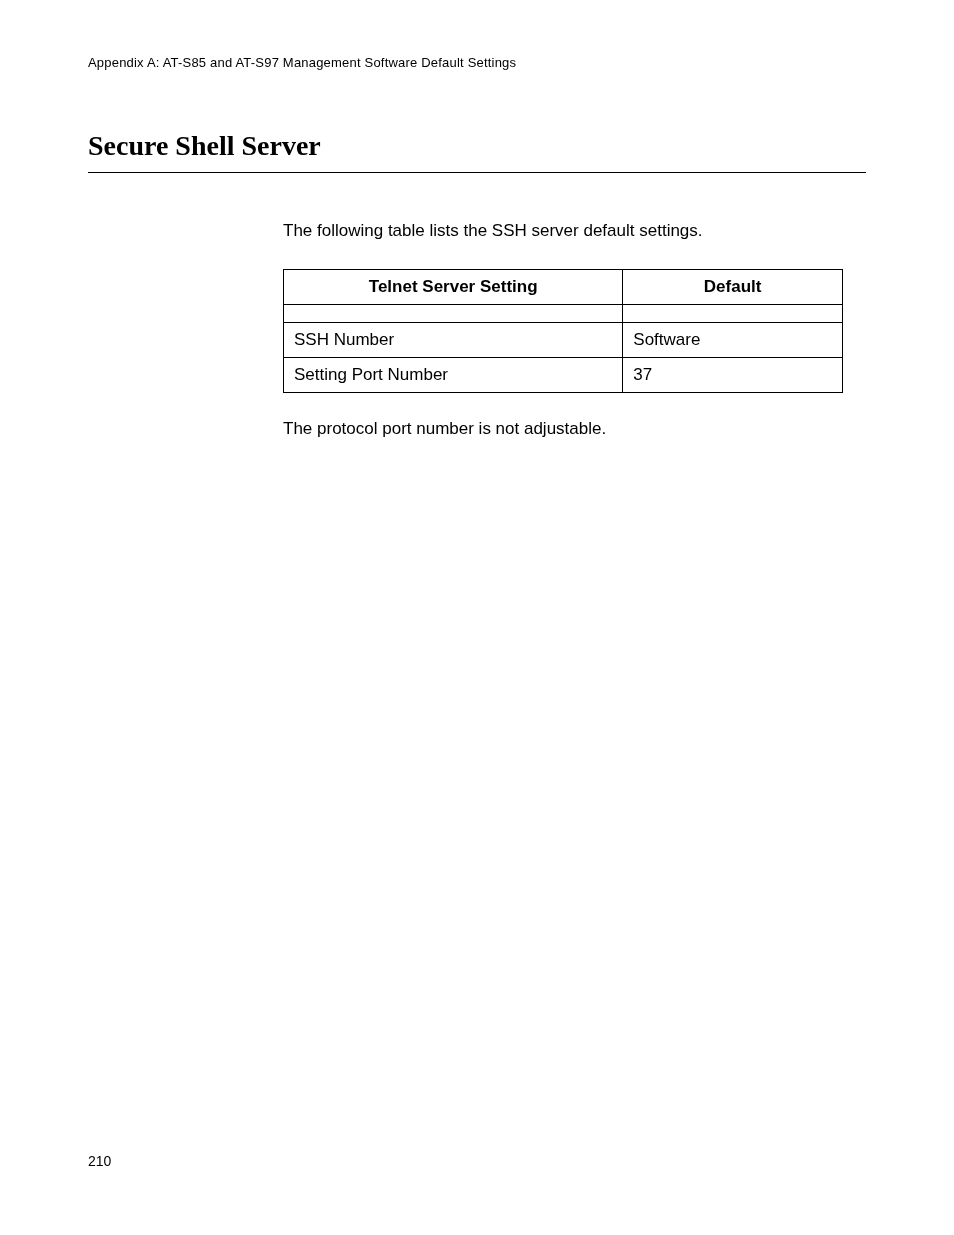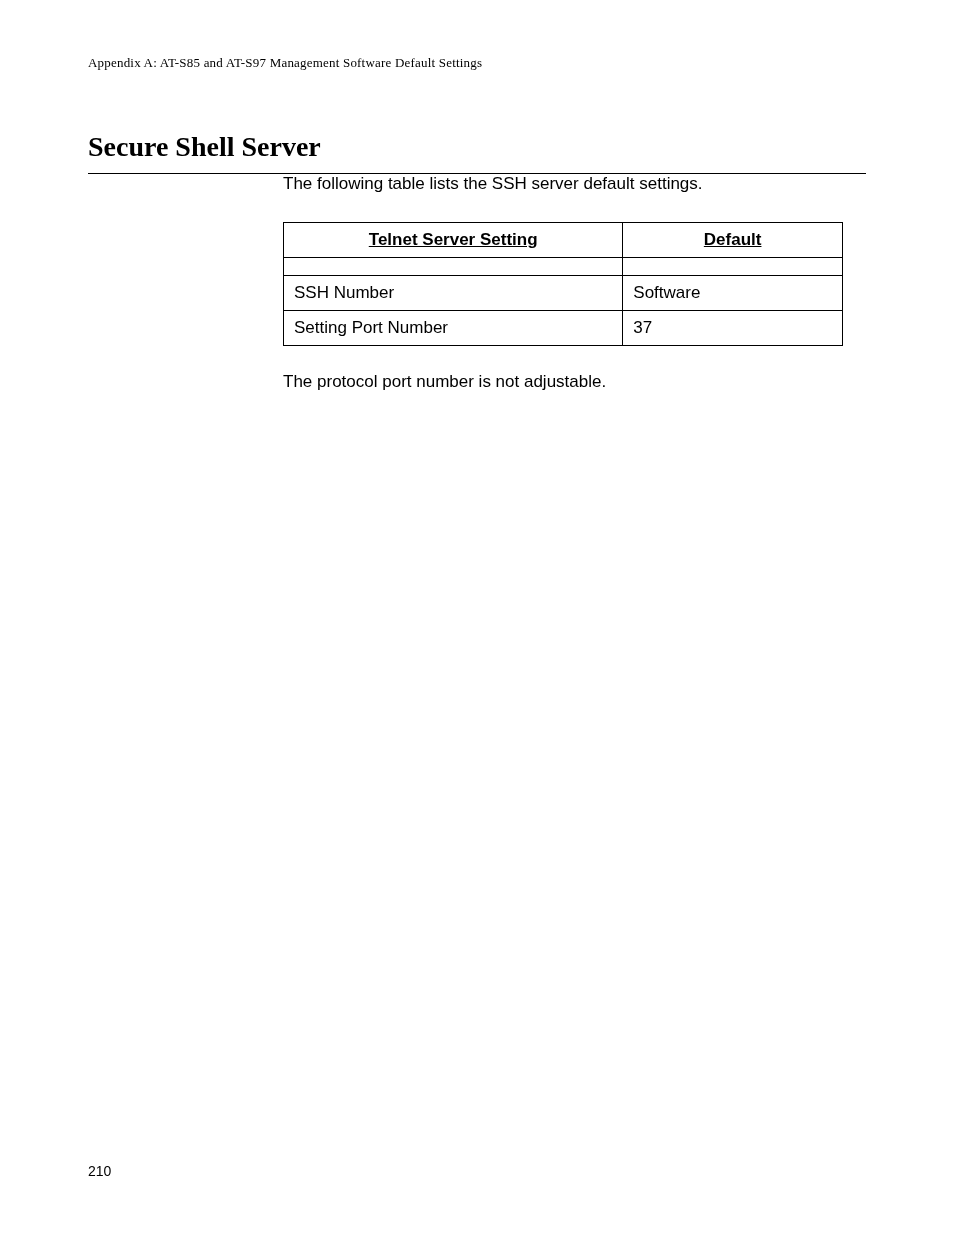--- a/index.html
+++ b/index.html
@@ -12,53 +12,52 @@
   .page {
     width: 954px;
     height: 1235px;
     position: relative;
     box-sizing: border-box;
     padding: 55px 88px 0 88px;
   }
   .running-header {
     font-size: 13px;
     letter-spacing: 0.2px;
-    font-family: Liberation Serif, serif;
   }
   .section-title {
     font-family: "Times New Roman", Times, serif;
     font-weight: bold;
     font-size: 28px;
     margin-top: 60px;
     padding-bottom: 10px;
     border-bottom: 1.5px solid #000000;
   }
   .body-block {
     margin-left: 195px;
+    margin-top: 48px;
   }
   .intro-text {
     font-size: 17px;
     margin-bottom: 28px;
   }
   table.def-table {
     border-collapse: collapse;
     width: 560px;
   }
   table.def-table th,
   table.def-table td {
     border: 1.5px solid #000000;
     padding: 7px 10px;
     font-size: 17px;
     text-align: left;
     vertical-align: middle;
   }
   table.def-table th {
     font-weight: bold;
     text-align: center;
-    text-decoration: underline;
   }
   table.def-table col.col-setting {
     width: 340px;
   }
   table.def-table col.col-default {
     width: 220px;
   }
   
   .header-gap td {
     padding: 0;
@@ -66,21 +65,21 @@
     border-top: none;
     border-bottom: 1.5px solid #000000;
   }
   .footer-note {
     font-size: 17px;
     margin-top: 26px;
   }
   .page-number {
     position: absolute;
     left: 88px;
-    bottom: 56px;
+    bottom: 66px;
     font-size: 14px;
   }
 </style>
 </head>
 <body>
 
 <div class="page">
 
   <div class="running-header">Appendix A: AT-S85 and AT-S97 Management Software Default Settings</div>
 

